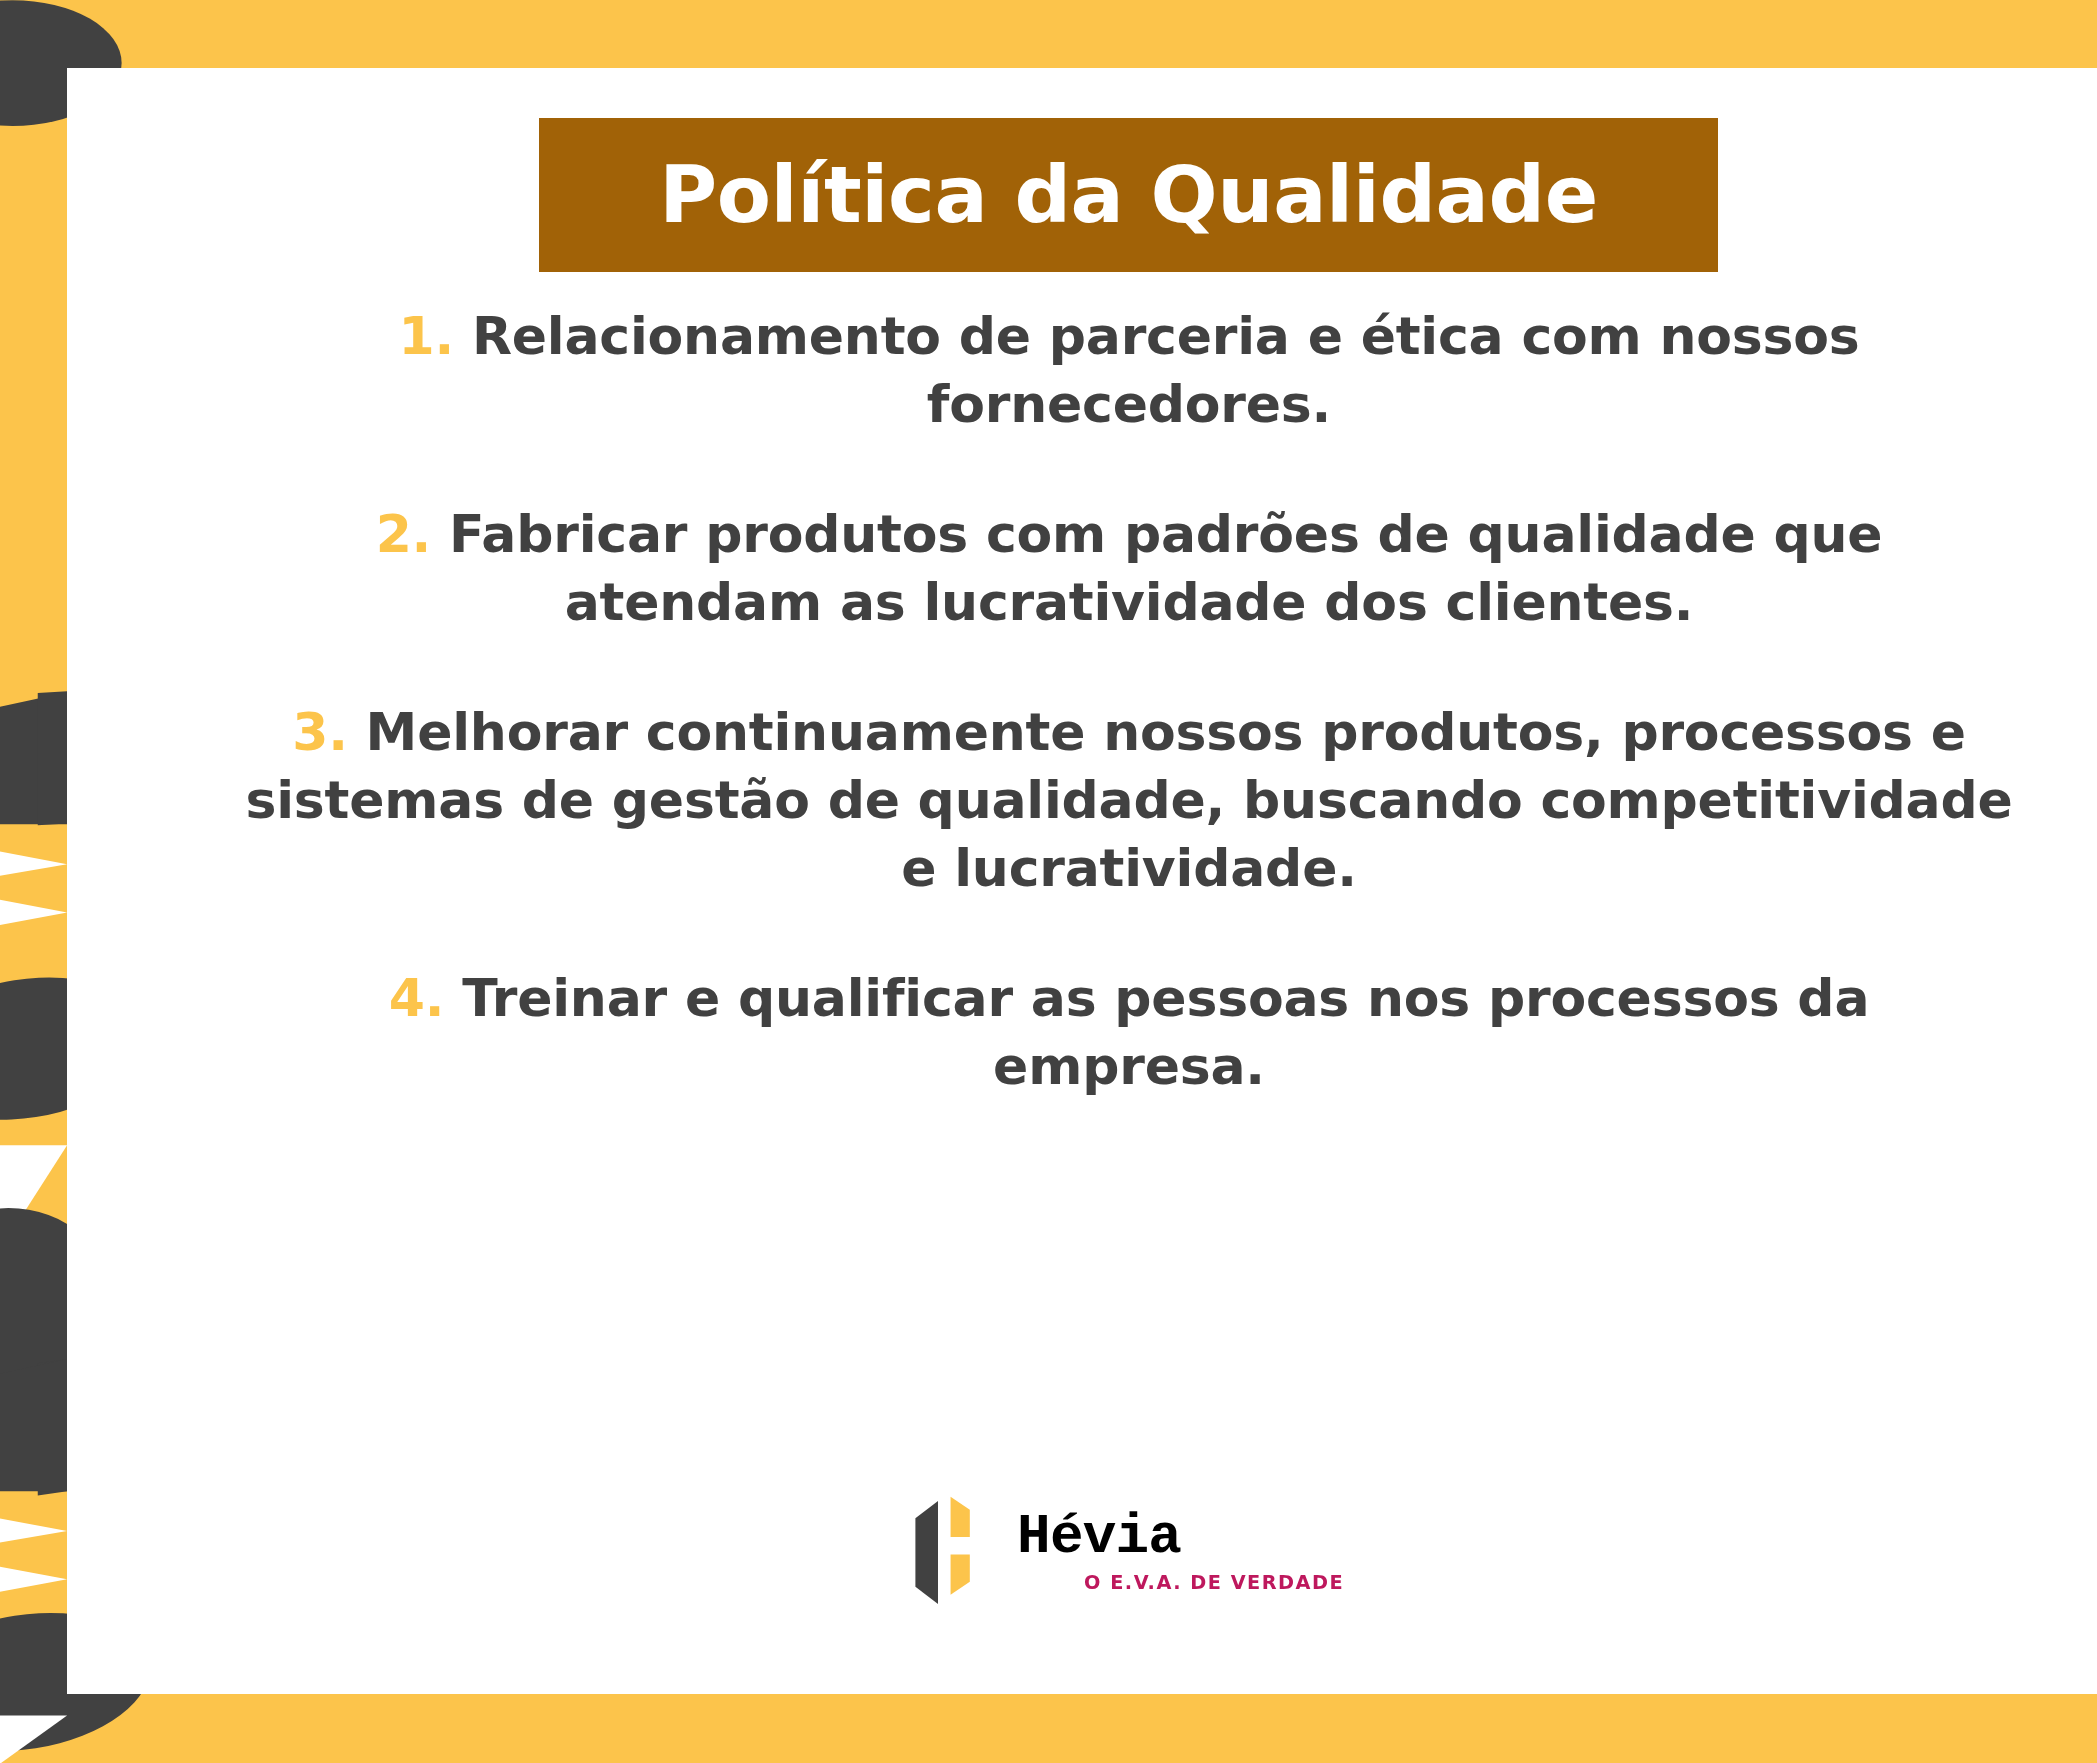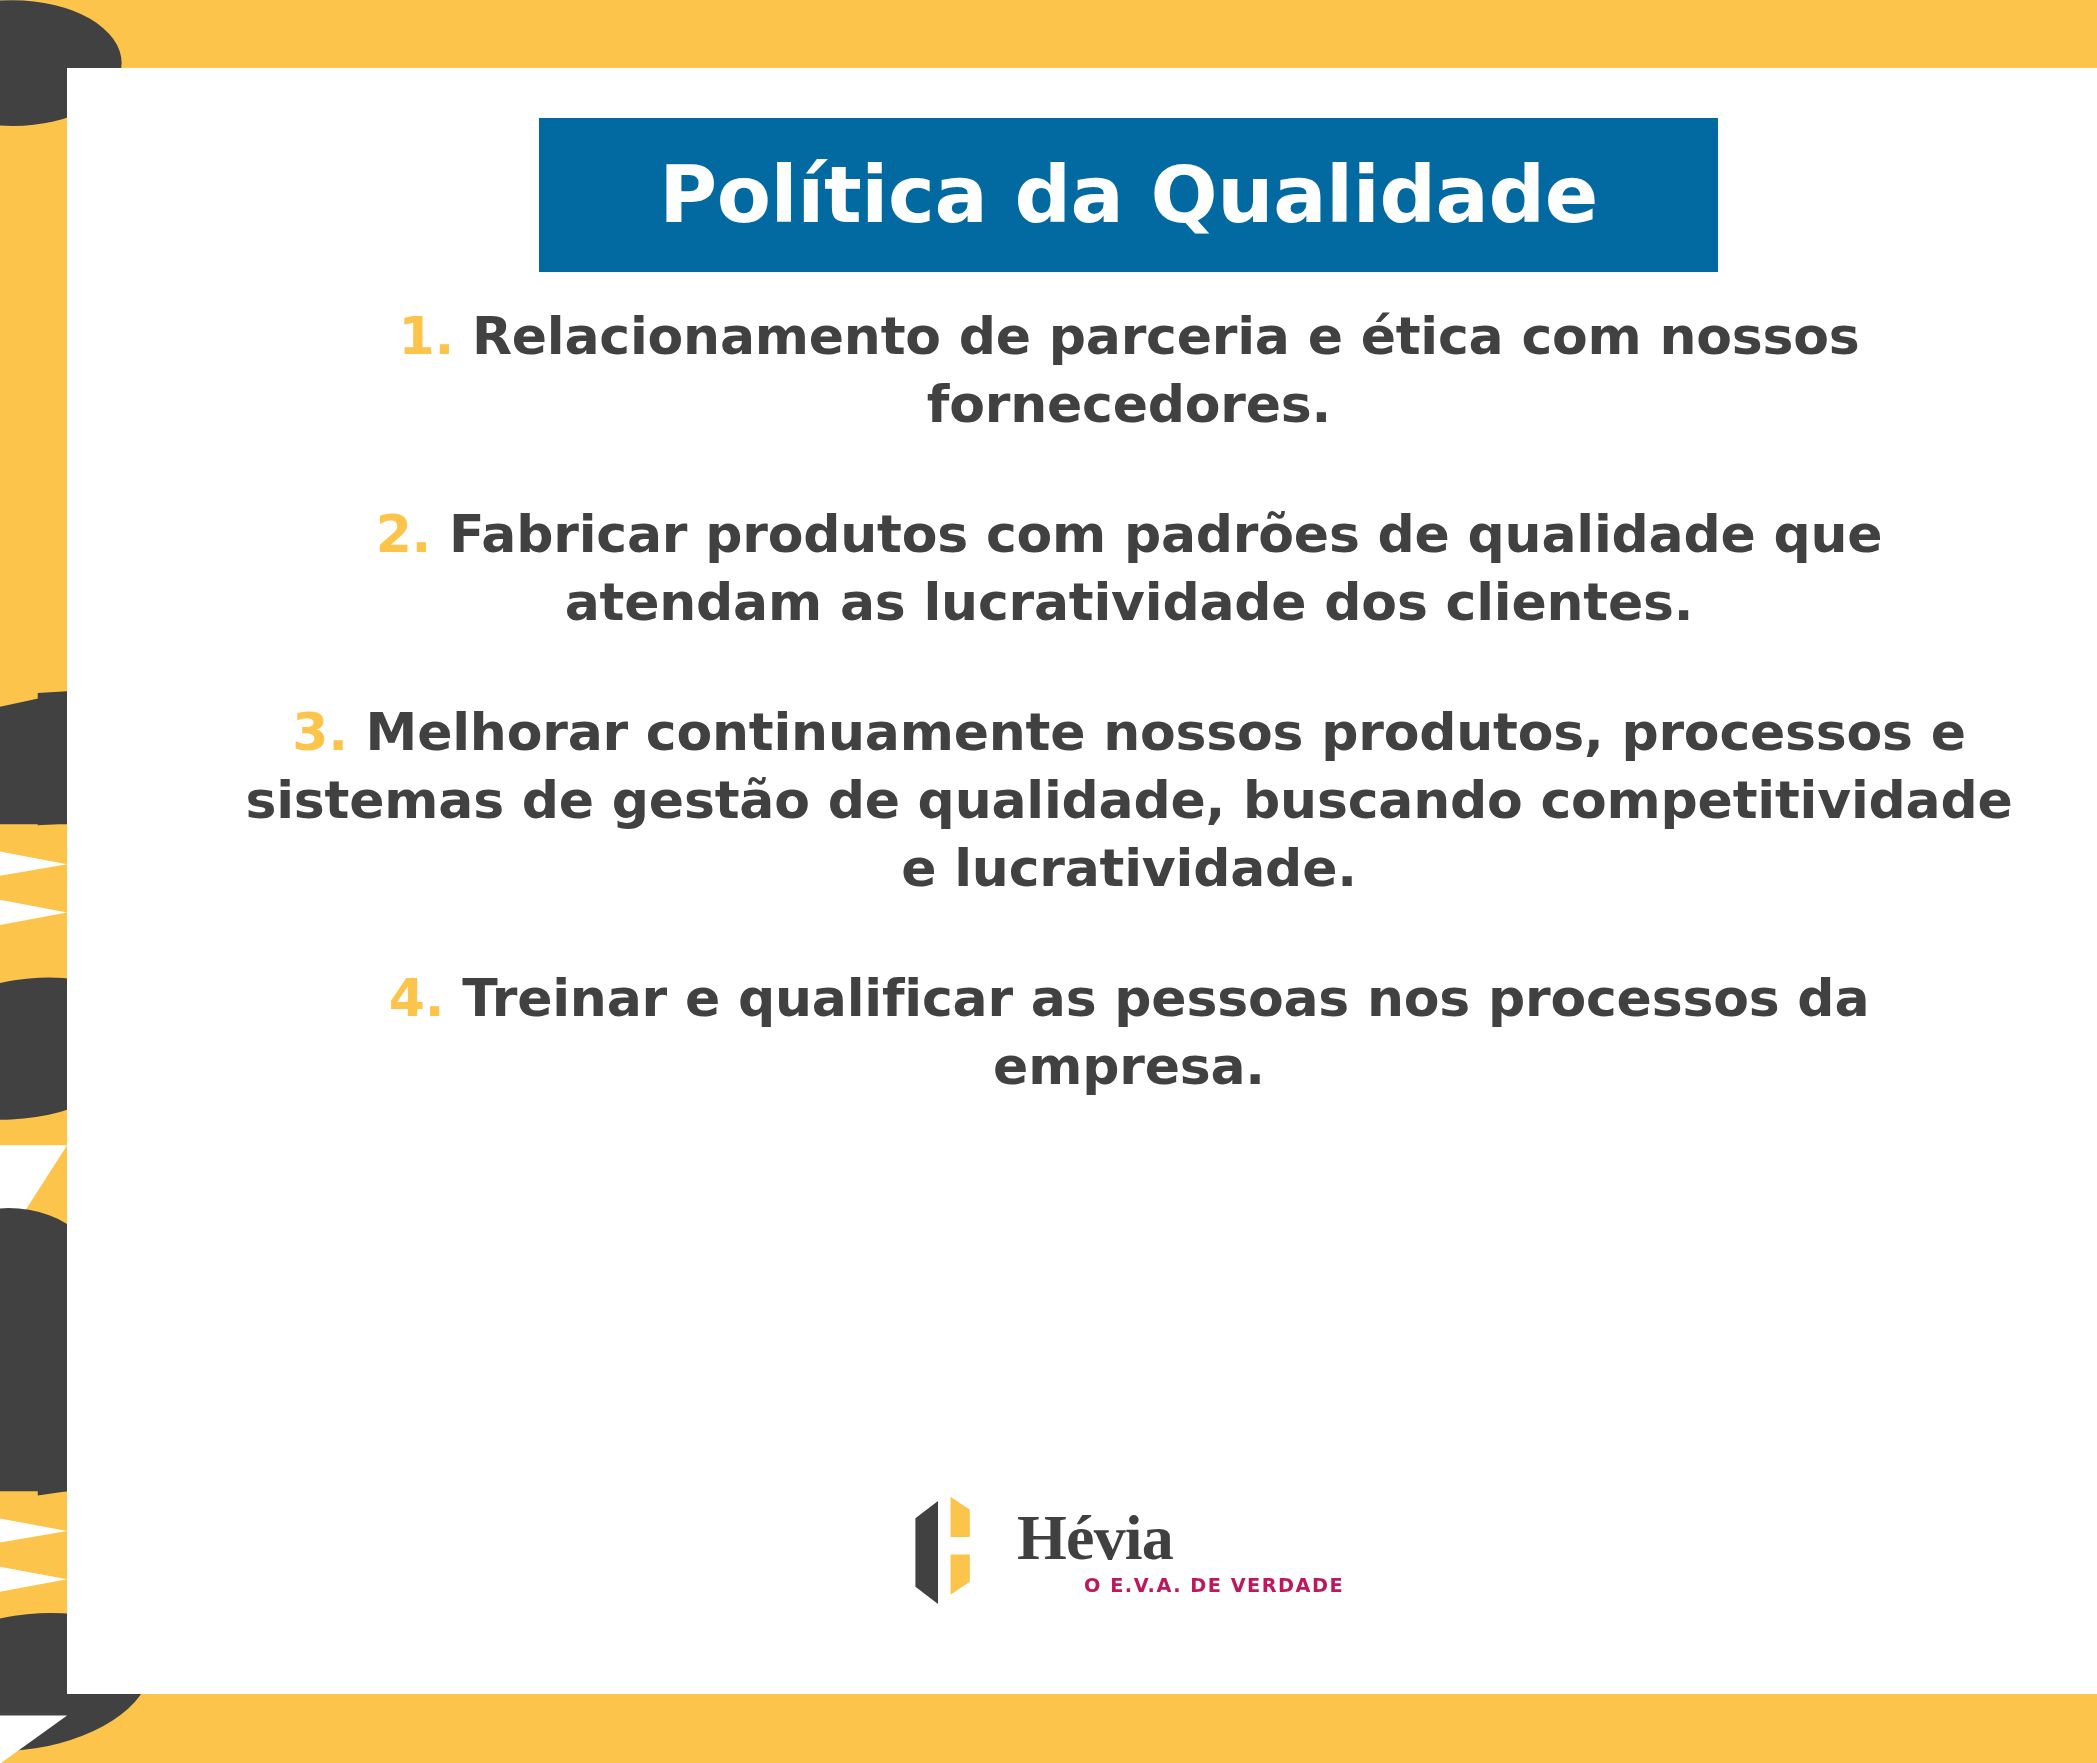--- a/index.html
+++ b/index.html
@@ -43,21 +43,21 @@
     overflow: hidden;
   }
 
   
   .title-banner {
     position: absolute;
     left: 472px;
     top: 50px;
     width: 1179px;
     height: 154px;
-    background: #0369a1;
+    background: #a16207;
     display: flex;
     align-items: center;
     justify-content: center;
   }
   .title-text {
     color: #ffffff;
     font-family: "DejaVu Sans", sans-serif;
     font-weight: bold;
     font-size: 79px;
     letter-spacing: -0.4px;
@@ -107,25 +107,25 @@
     gap: 19.3px;
   }
   .logo-mark { width: 84px; height: 113px; display: block; }
   .logo-word-wrap {
     display: flex;
     flex-direction: column;
     align-items: flex-start;
     justify-content: center;
   }
   .logo-word {
-    font-family: Liberation Serif, serif;
-    font-weight: bold;
-    font-size: 64px;
+    font-family: Liberation Mono, monospace;
+    font-weight: bold;
+    font-size: 56px;
     line-height: 0.95;
-    color: #404040;
+    color: #000000;
     letter-spacing: -0.8px;
   }
   .logo-tagline {
     font-family: "DejaVu Sans", sans-serif;
     font-weight: bold;
     font-size: 19.3px;
     letter-spacing: 1.5px;
     color: #be185d;
     margin-top: 5.9px;
     margin-left: 67px;

